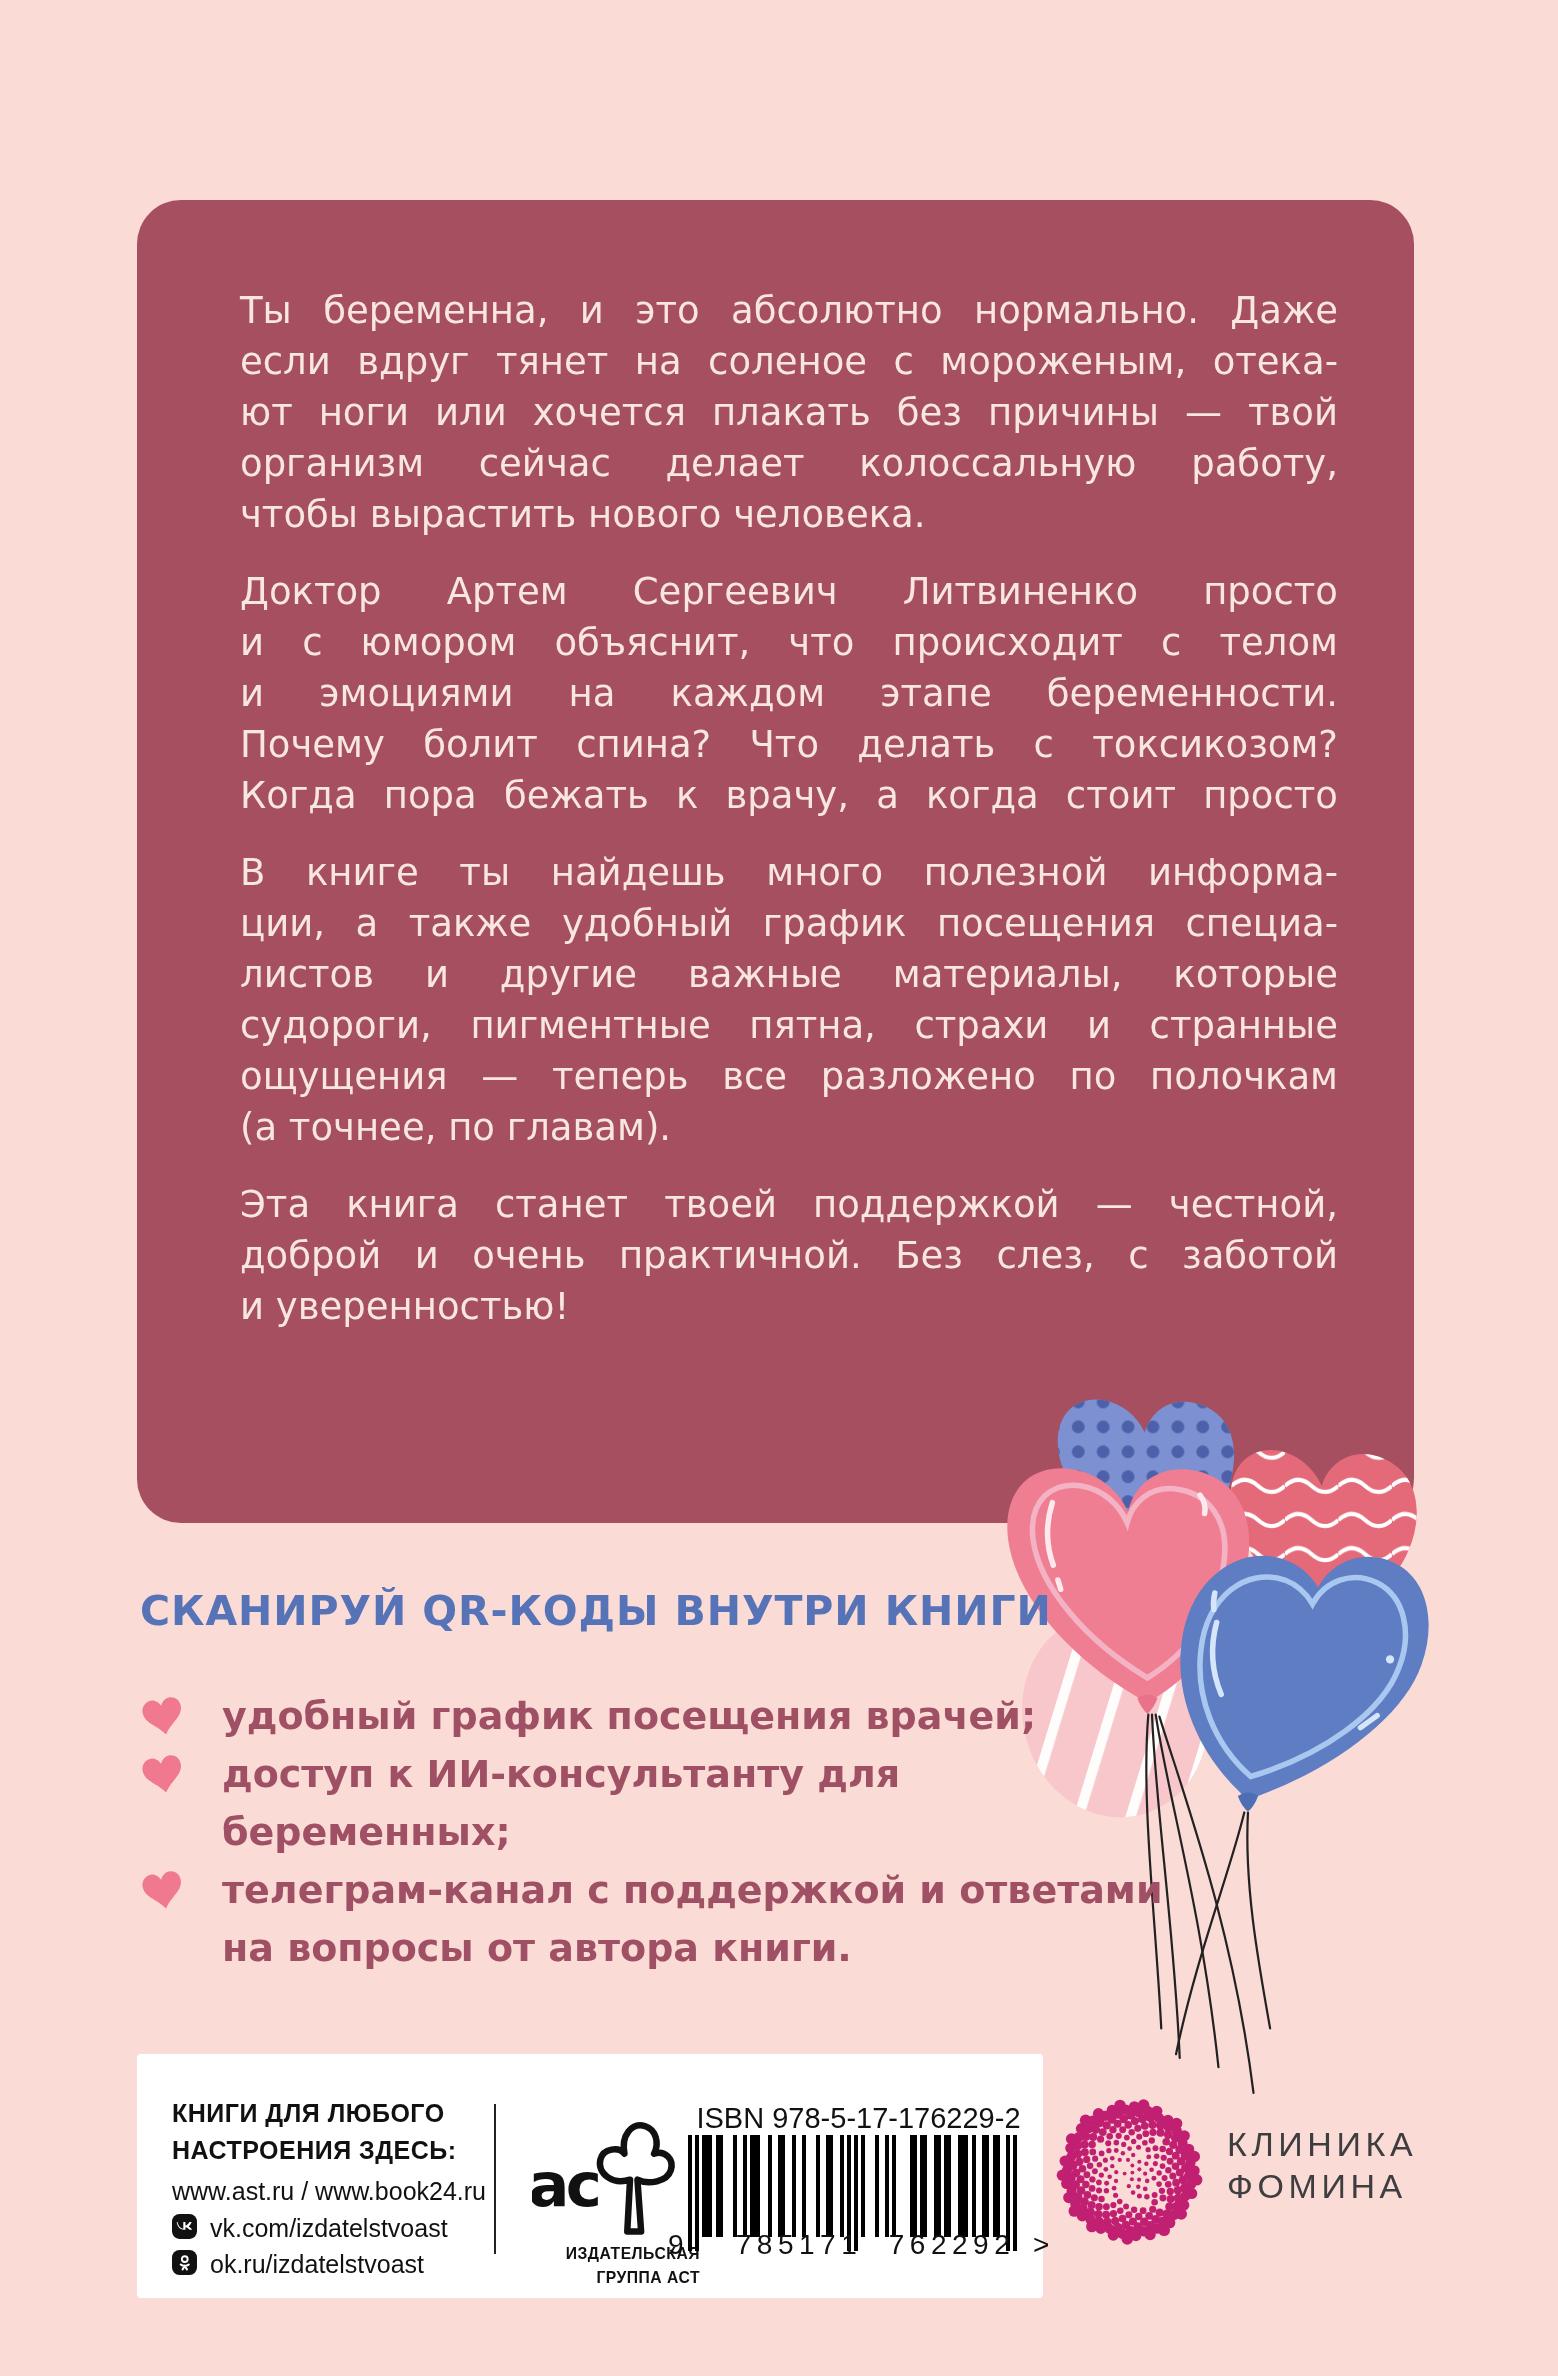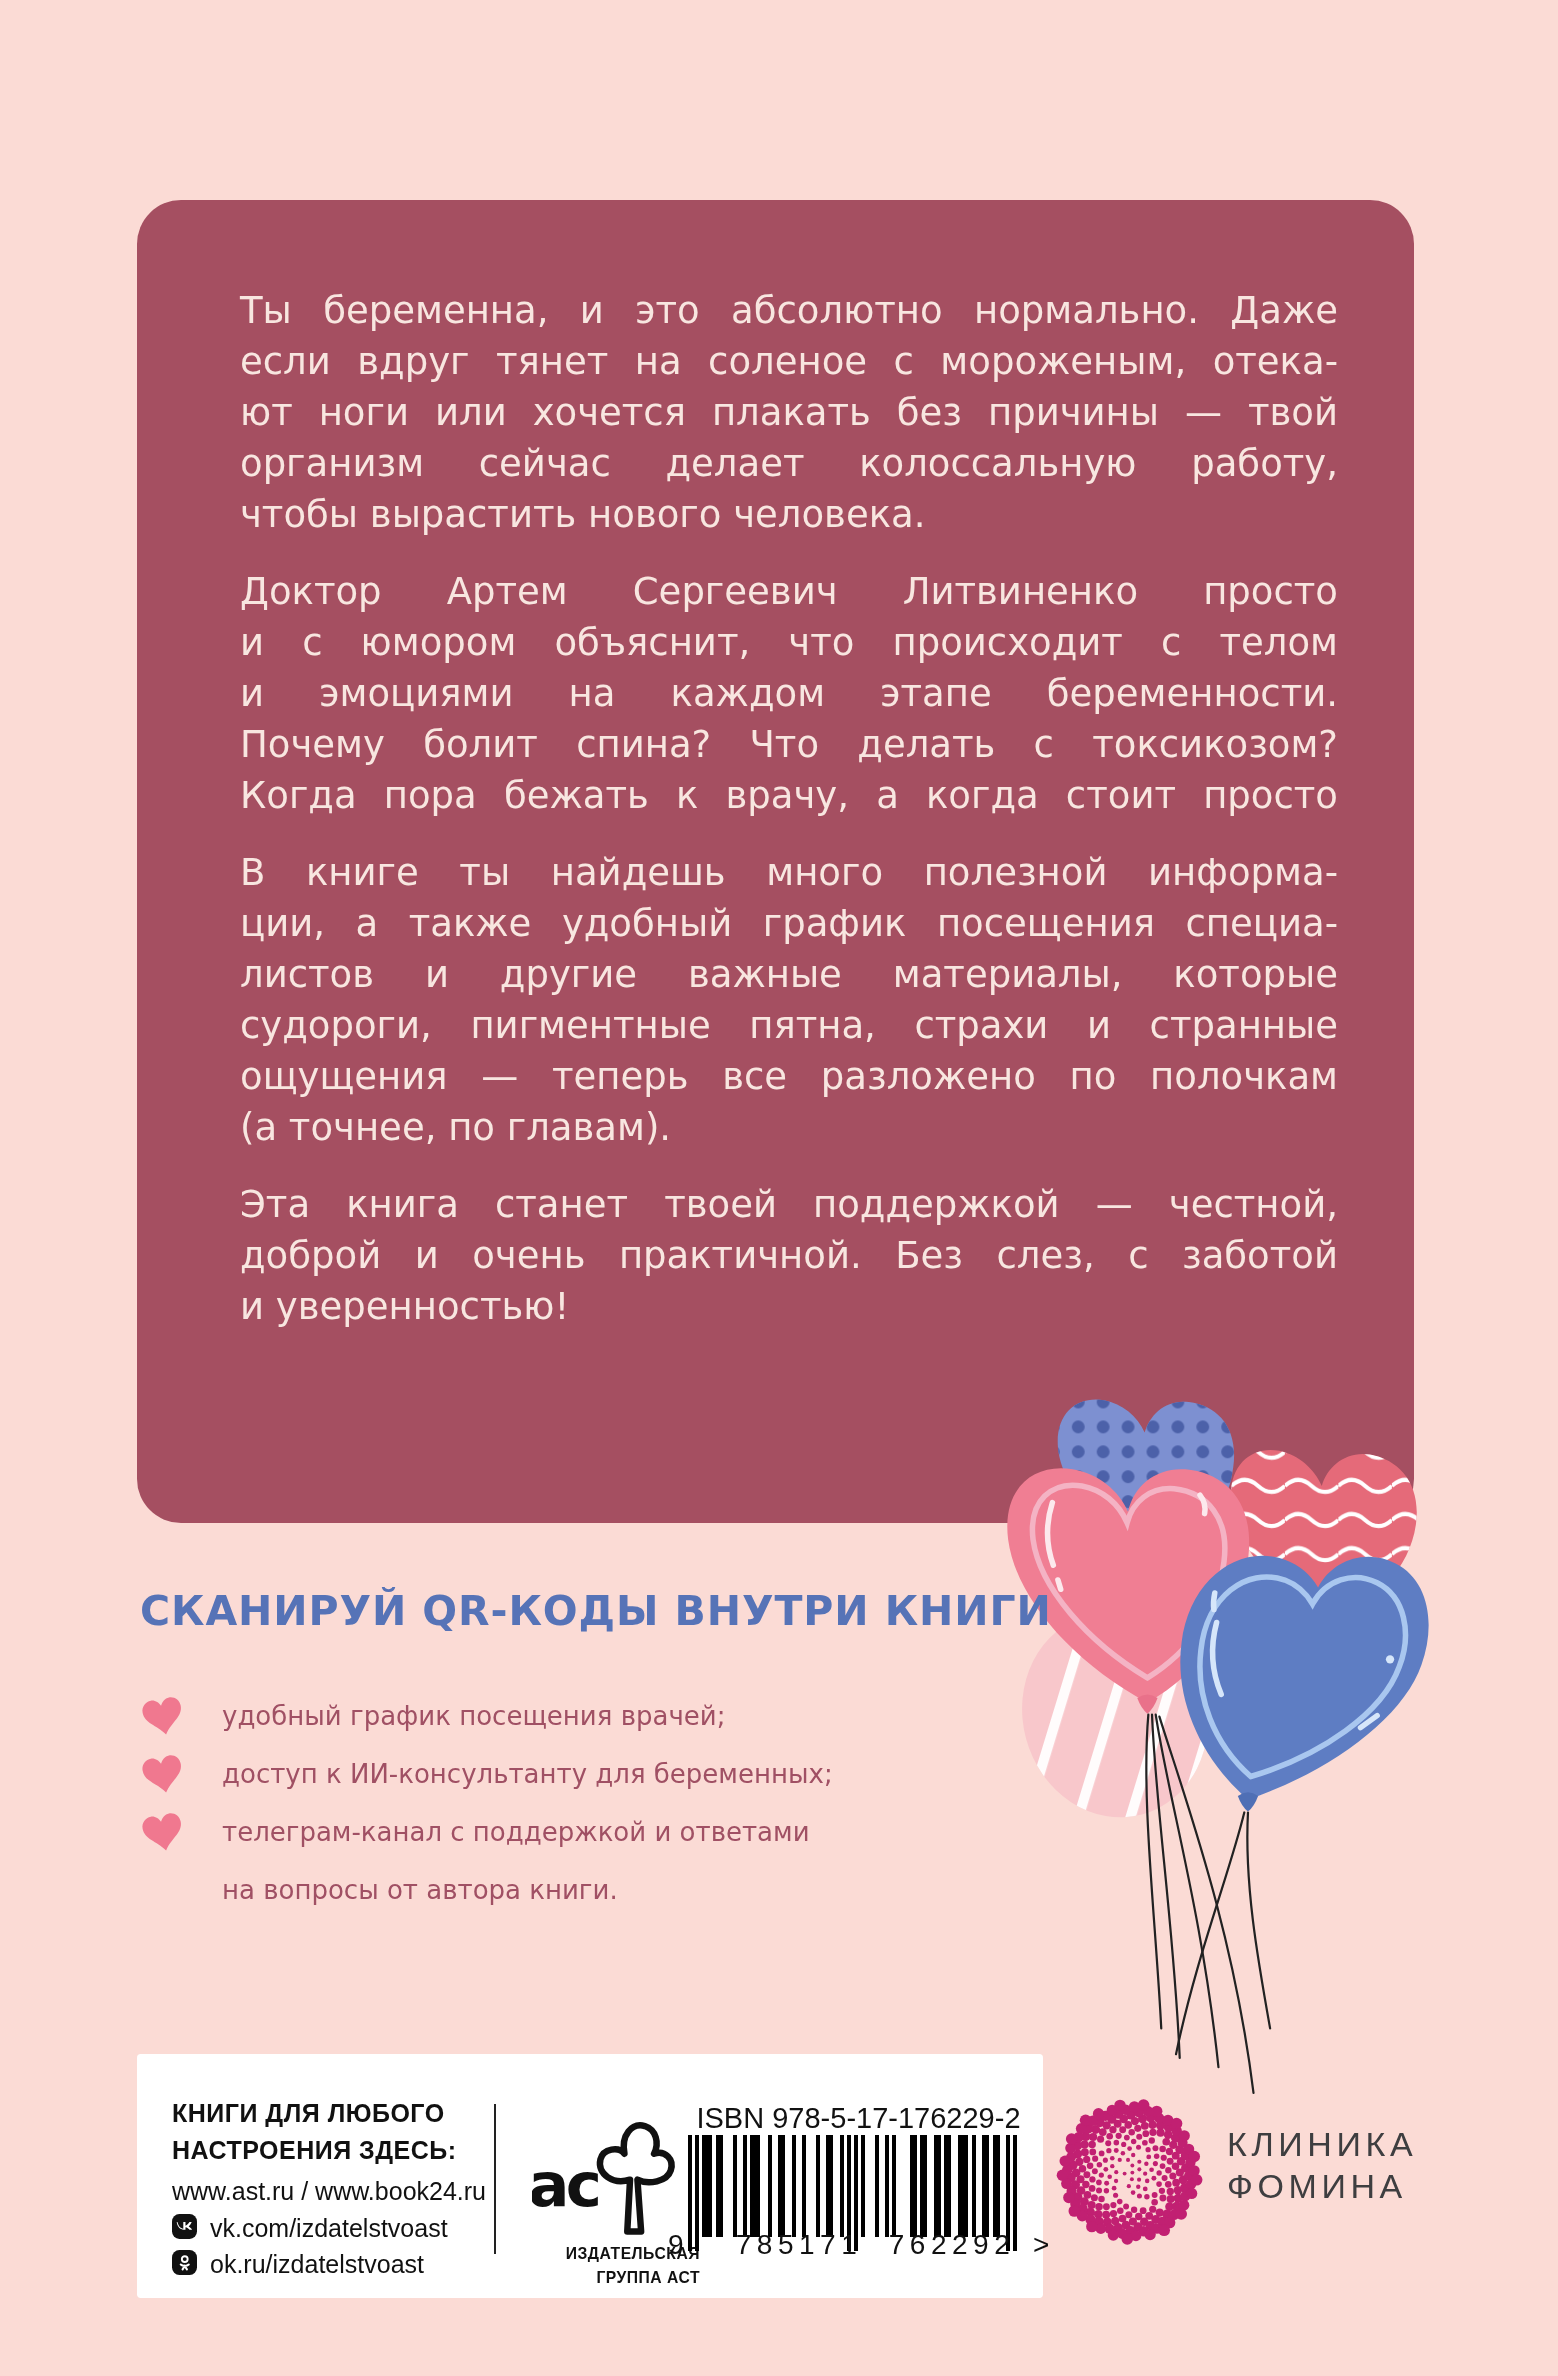--- a/index.html
+++ b/index.html
@@ -22,21 +22,21 @@
   .qr-heading{
     position:absolute;left:140px;top:1584px;width:1015px;
     font-size:41px;line-height:55px;font-weight:bold;letter-spacing:0.9px;
     color:#5673b7;
   }
   .bullets{position:absolute;left:136px;top:1687px;width:1034px;}
   .bullet-row{display:flex;align-items:flex-start;}
   .bullet-icon{flex:0 0 86px;padding-top:6.5px;}
   .bullet-icon svg{width:54px;height:46px;display:block;}
   .bullet-text{
-    font-size:26px;line-height:58px;font-weight:normal;color:#a05064;
+    font-size:38px;line-height:58px;font-weight:bold;color:#a05064;
     white-space:pre-line;
   }
   
   .balloons{position:absolute;left:960px;top:1366px;width:599px;height:738px;}
   
   .white-box{
     position:absolute;left:137px;top:2054px;width:906px;height:244px;
     background:#ffffff;border-radius:3.7px;color:#111;
     font-family:"Liberation Sans",sans-serif;
   }

